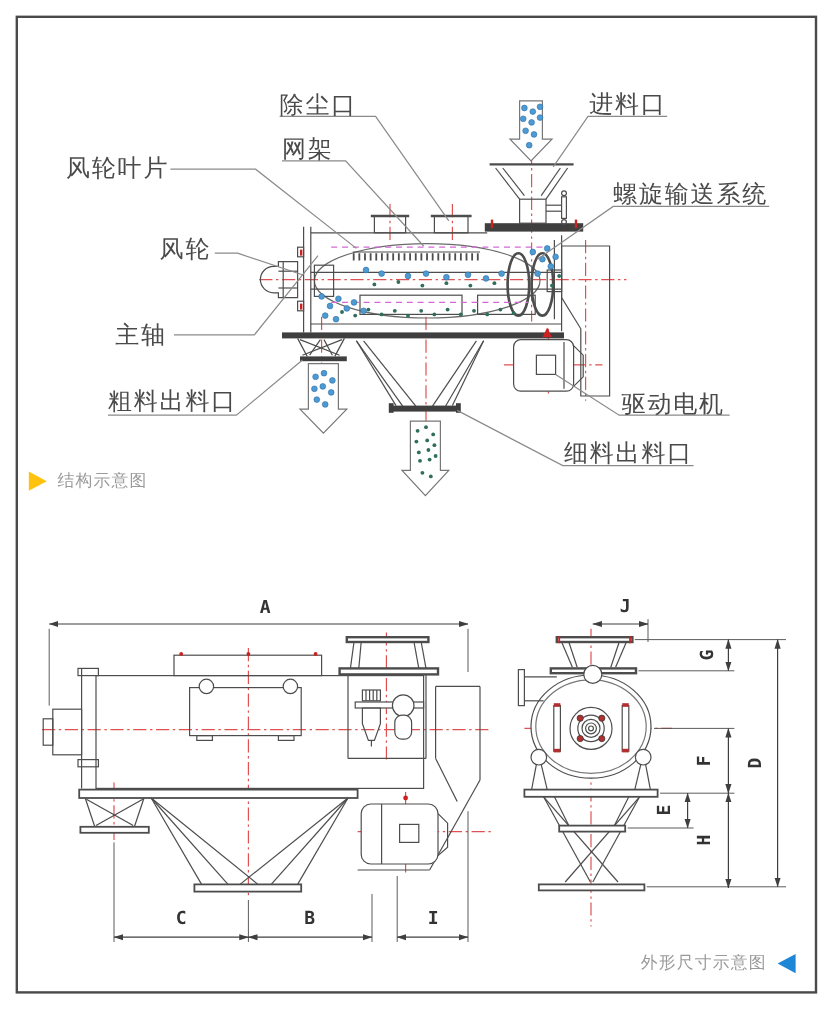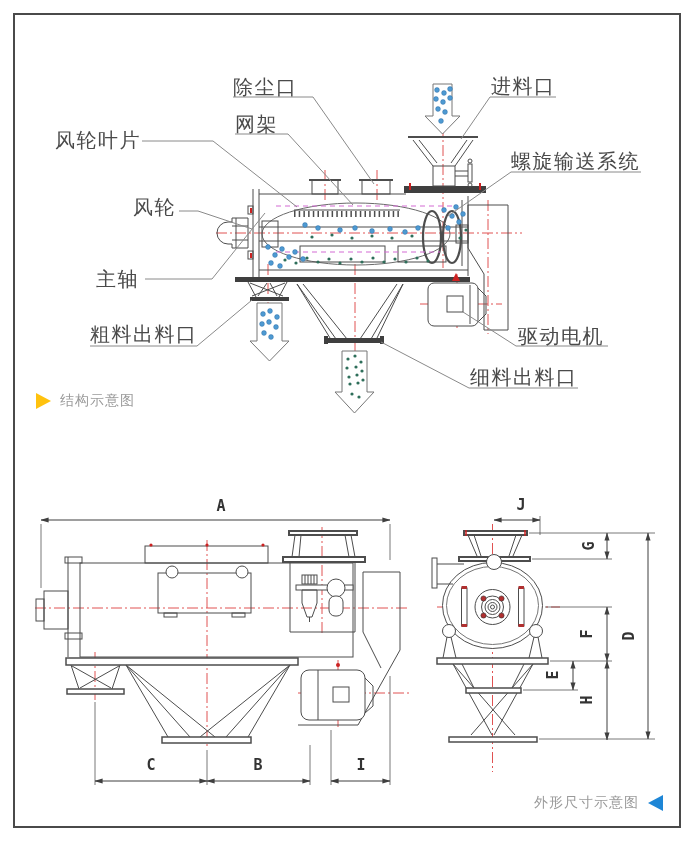--- a/index.html
+++ b/index.html
@@ -445,21 +445,21 @@
         <line class="dimln" x1="607" y1="661" x2="607" y2="740" marker-start="url(#ar)" marker-end="url(#ar)"></line>
         <text class="dim" x="594" y="546" text-anchor="middle" transform="rotate(-90 594 546)">G</text>
         <text class="dim" x="634" y="636" text-anchor="middle" transform="rotate(-90 634 636)">D</text>
         <text class="dim" x="592" y="634" text-anchor="middle" transform="rotate(-90 592 634)">F</text>
         <text class="dim" x="558" y="675" text-anchor="middle" transform="rotate(-90 558 675)">E</text>
         <text class="dim" x="592" y="700" text-anchor="middle" transform="rotate(-90 592 700)">H</text>
       </g>
     </g>
   </svg>
 
-  <div class="cap" style="left:36px;top:392px;">
+  <div class="cap" style="left:24px;top:392px;">
     <span class="tri-right"></span>
     <span>结构示意图</span>
   </div>
   <div class="cap" style="right:33px;top:794px;text-align:right;">
     <span>外形尺寸示意图</span>
     <span class="tri-left"></span>
   </div>
 </div>
 
 </body></html>

